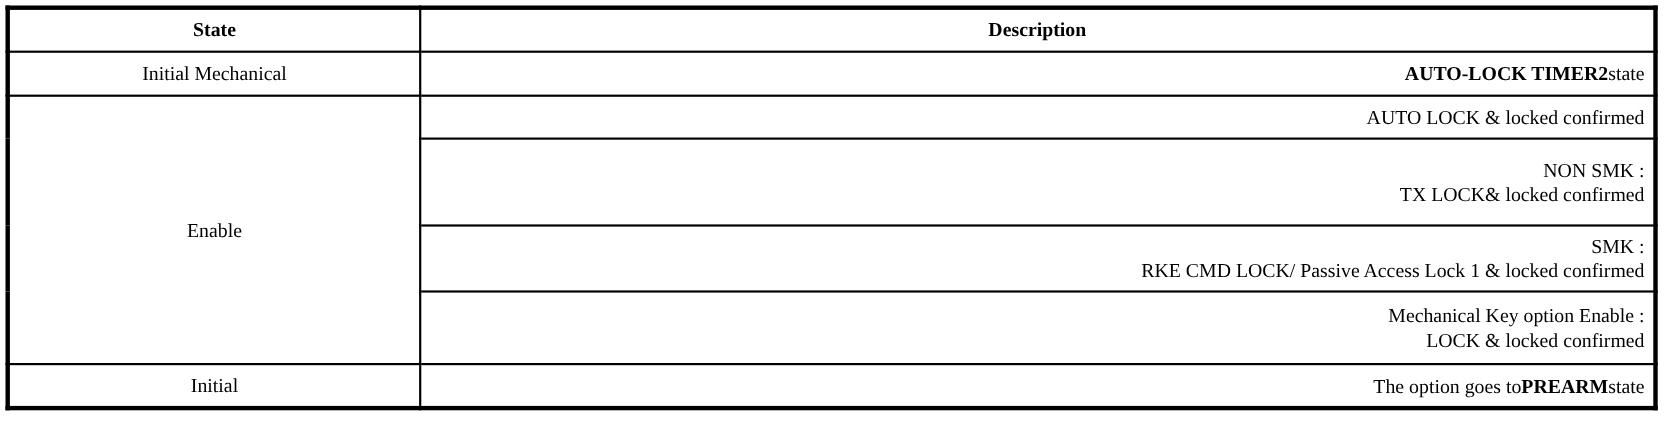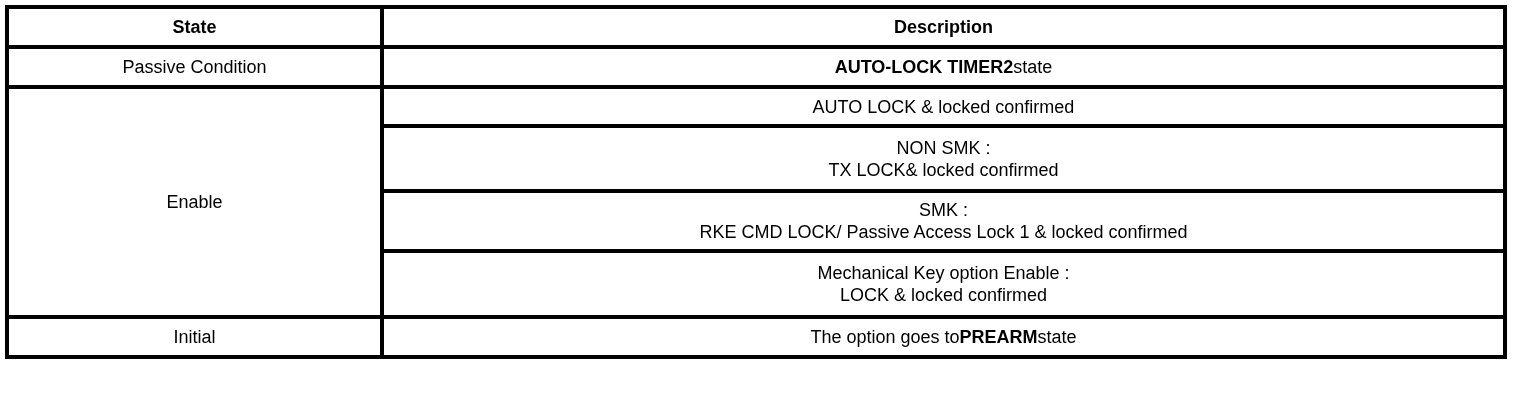--- a/index.html
+++ b/index.html
@@ -14,66 +14,67 @@
   }
   table.state-table {
     border-collapse: collapse;
     width: 1502px;
     table-layout: fixed;
     font-size: 18px;
     border: 4px solid #000000;
   }
   table.state-table th,
   table.state-table td {
-    border: 4px solid #000000;
+    border: 2px solid #000000;
     padding: 2px 8px;
     vertical-align: middle;
     overflow: hidden;
+    font-family: Liberation Serif, serif;
   }
   th.hdr {
     font-weight: bold;
     text-align: center;
     font-size: 18px;
   }
   td.state-cell {
     text-align: center;
   }
   td.desc-cell {
-    text-align: center;
+    text-align: right;
     line-height: 22px;
   }
   .bold-seg {
     font-weight: bold;
   }
   
   tr.r-header            { height: 40px; }
   tr.r-initial-condition { height: 40px; }
   tr.r-event-1           { height: 39px; }
-  tr.r-event-2           { height: 65px; }
+  tr.r-event-2           { height: 79px; }
   tr.r-event-3           { height: 60px; }
   tr.r-event-4           { height: 66px; }
   tr.r-action            { height: 40px; }
   col.col-state { width: 375px; }
 </style>
 </head>
 <body>
 
 <table class="state-table">
   <colgroup>
     <col class="col-state">
     <col class="col-desc">
   </colgroup>
   <tbody>
     <tr class="r-header">
       <th class="hdr">State</th>
       <th class="hdr">Description</th>
     </tr>
 
     <tr class="r-initial-condition">
-      <td class="state-cell">Passive Condition</td>
+      <td class="state-cell">Initial Mechanical</td>
       <td class="desc-cell"><span class="bold-seg">AUTO-LOCK TIMER2</span><span>state</span></td>
     </tr>
 
     <tr class="r-event-1">
       <td class="state-cell" rowspan="4">Enable</td>
       <td class="desc-cell">
         <div>AUTO LOCK &amp; locked confirmed</div>
       </td>
     </tr>
 

